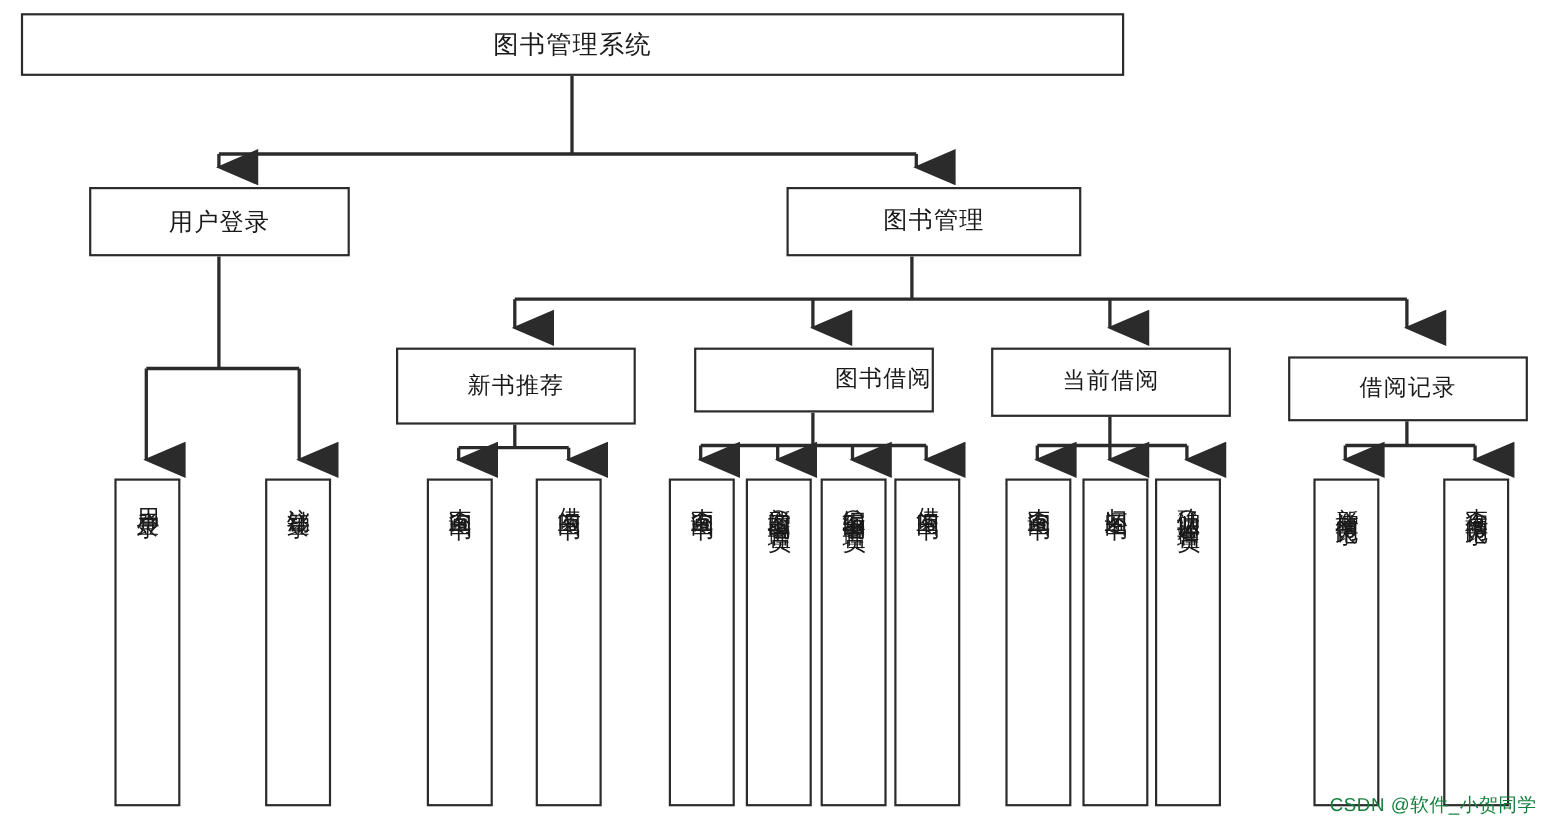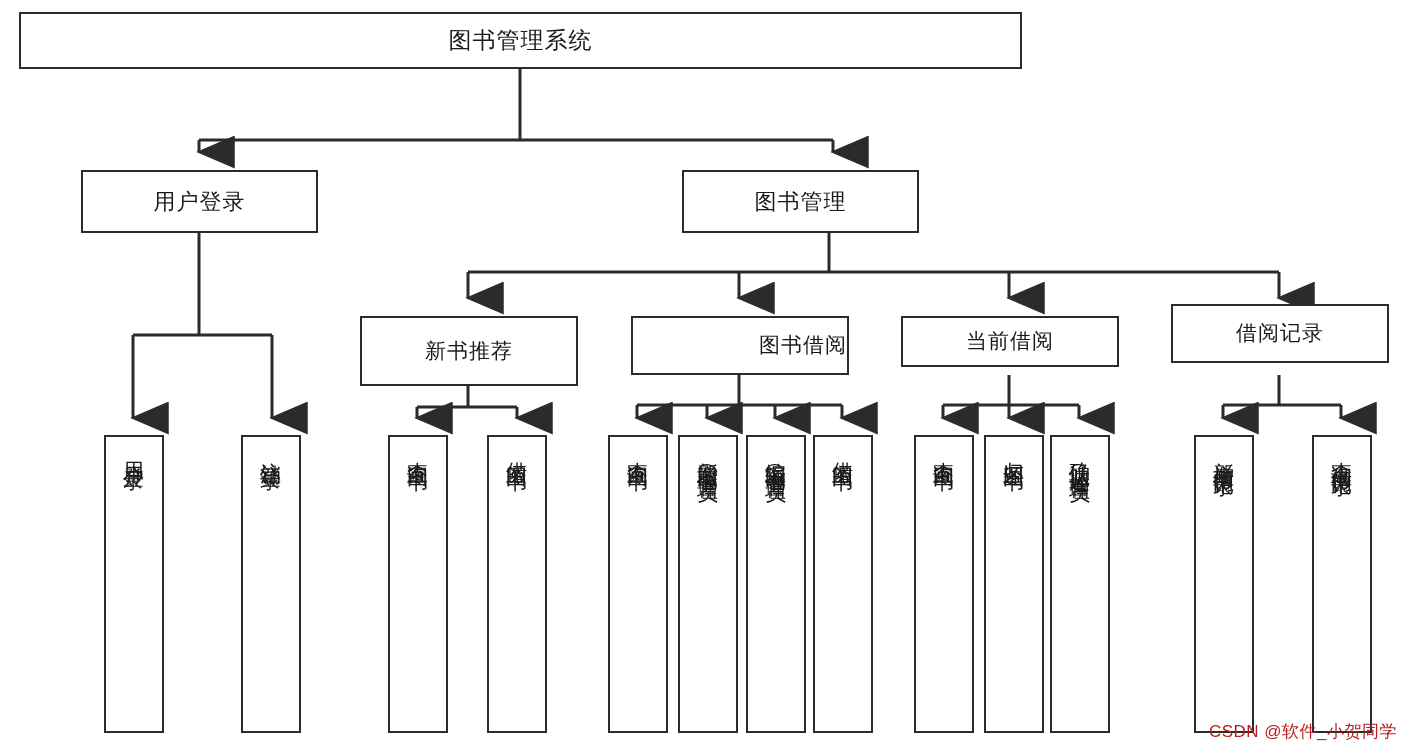--- a/index.html
+++ b/index.html
@@ -55,21 +55,21 @@
     white-space: nowrap;
   }
   .node.root .label { font-size: 23px; }
   .node.lvl1 .label { font-size: 22px; }
   .node.lvl2 .label { font-size: 21px; }
   #watermark {
     position: absolute;
     right: 8px;
     bottom: 4px;
     font-size: 17px;
-    color: #b91c1c;
+    color: #15803d;
     letter-spacing: 0.5px;
     user-select: none;
     white-space: nowrap;
   }
 </style>
 </head>
 <body>
 
 <div id="canvas">
 
@@ -123,34 +123,34 @@
     </g>
   </svg>
 
   <div class="node root" style="left:19px; top:12px; width:1003px; height:57px;">
     <span class="label">图书管理系统</span>
   </div>
 
   <div class="node lvl1" style="left:81px; top:170px; width:237px; height:63px;">
     <span class="label">用户登录</span>
   </div>
-  <div class="node lvl1" style="left:682px; top:170px; width:237px; height:63px;">
+  <div class="node lvl1" style="left:715px; top:170px; width:268px; height:63px;font-family:Liberation Mono, monospace;">
     <span class="label">图书管理</span>
   </div>
 
   <div class="node lvl2" style="left:360px; top:316px; width:218px; height:70px;">
     <span class="label">新书推荐</span>
   </div>
   <div class="node lvl2" style="left:631px; top:316px; width:218px; height:59px;justify-content:flex-end;">
     <span class="label">图书借阅</span>
   </div>
-  <div class="node lvl2" style="left:901px; top:316px; width:218px; height:51px;">
+  <div class="node lvl2" style="left:901px; top:316px; width:218px; height:63px;">
     <span class="label">当前借阅</span>
   </div>
-  <div class="node lvl2" style="left:1171px; top:304px; width:218px; height:59px;">
+  <div class="node lvl2" style="left:1171px; top:324px; width:218px; height:59px;">
     <span class="label">借阅记录</span>
   </div>
 
   <div class="node vertical" style="left:104px; top:435px; width:60px; height:298px;">
     <span class="label">用户登录</span>
   </div>
   <div class="node vertical" style="left:241px; top:435px; width:60px; height:298px;">
     <span class="label">注销登录</span>
   </div>
 

